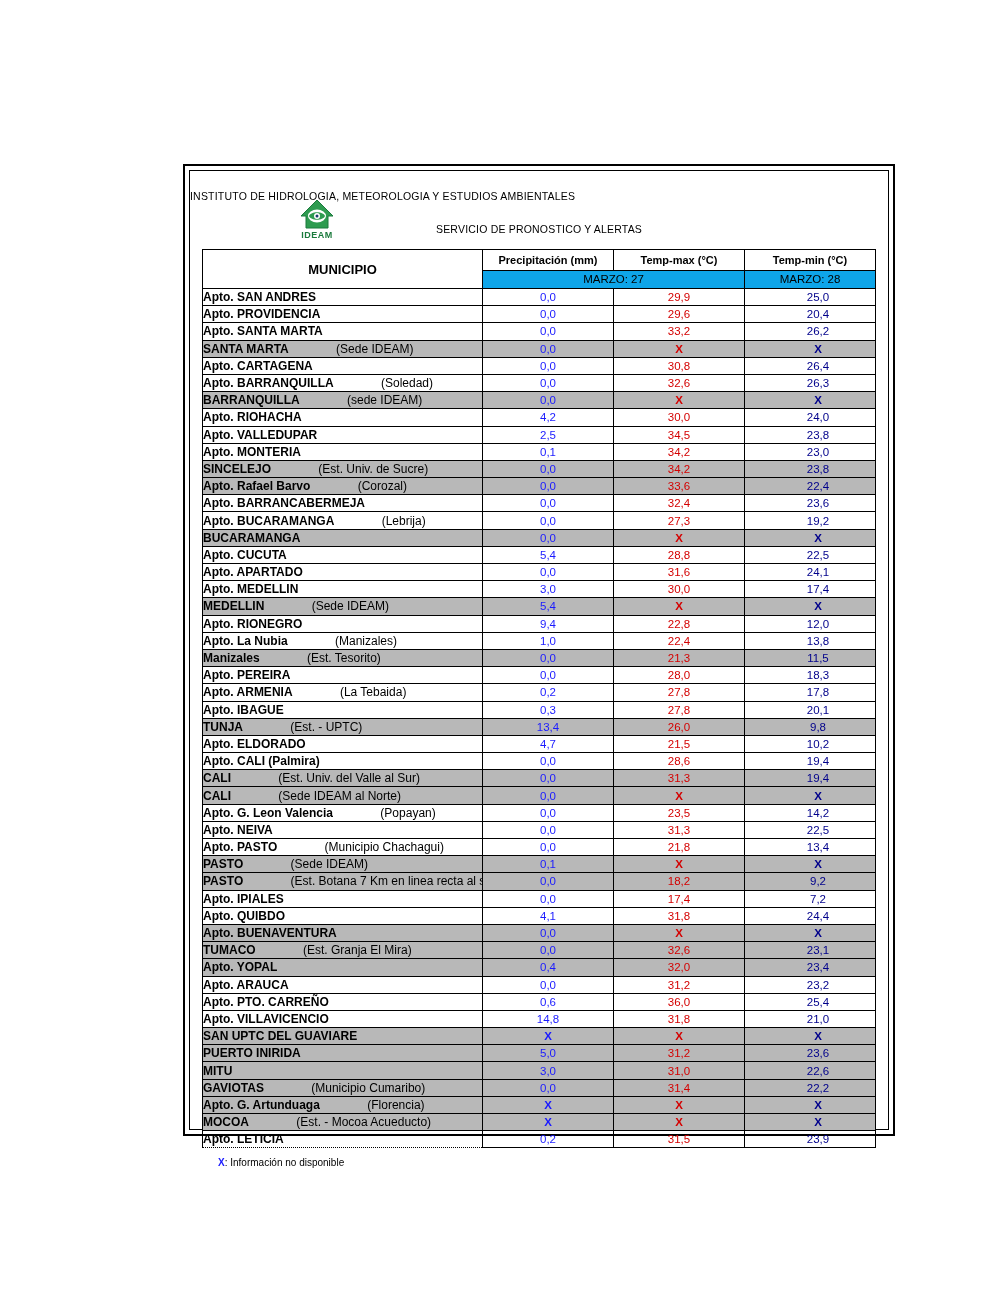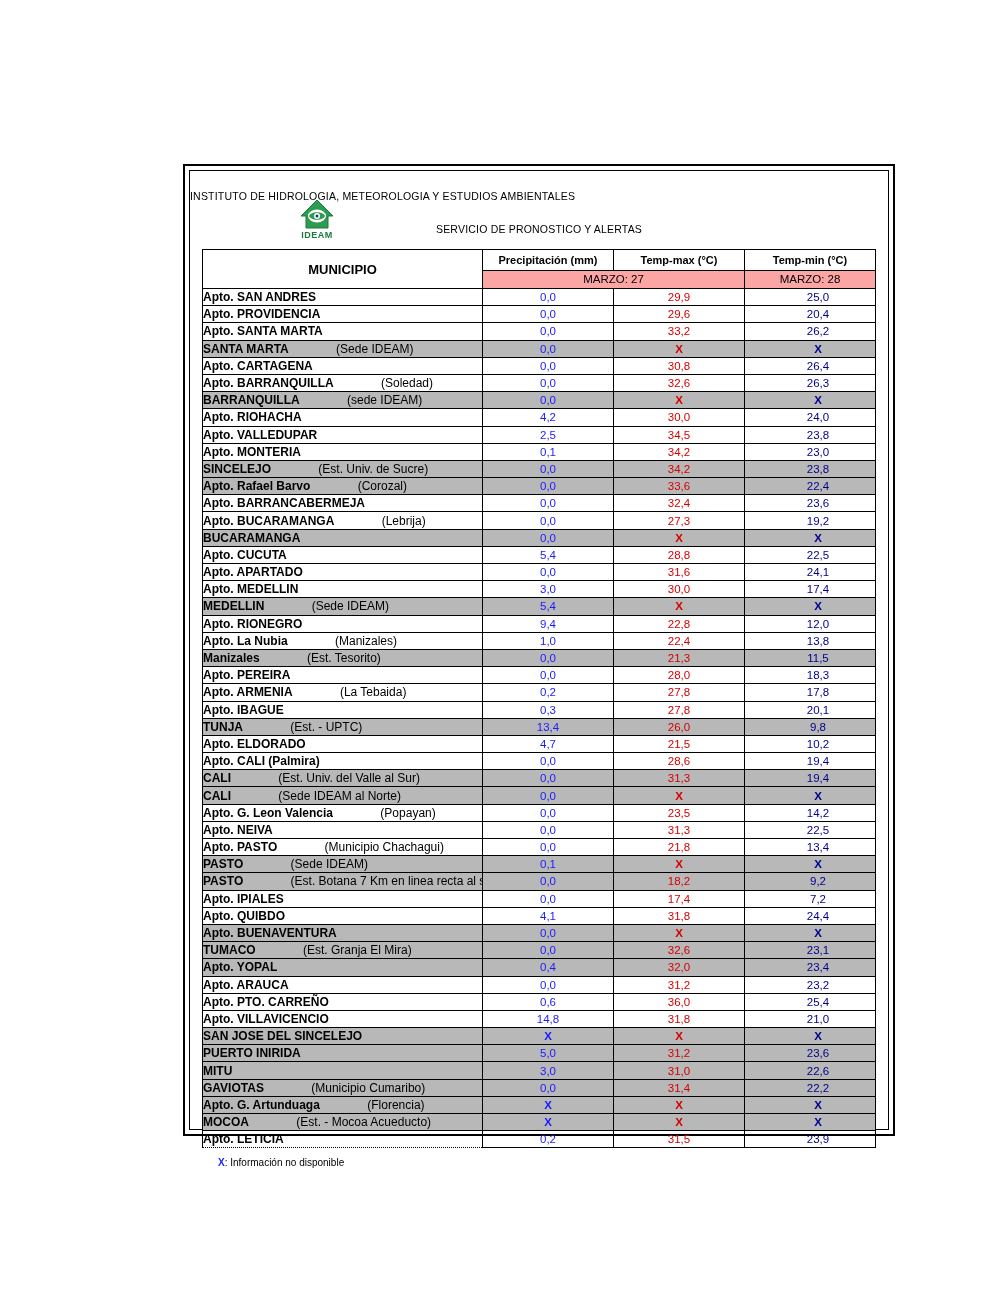--- a/index.html
+++ b/index.html
@@ -102,21 +102,21 @@
     font-size: 11px;
     font-weight: bold;
     color: #000;
     padding: 2px 0 2px 0;
   }
   .date-cell {
     height: 16px;
     text-align: center;
     font-size: 11.5px;
     color: #000;
-    background: #fca5a5;
+    background: #0ea5e9;
   }
 
   tr.row td {
     height: 16.2px;
   }
   .mun {
     font-size: 12px;
     font-weight: bold;
     color: #000;
     padding-left: 5px;
@@ -442,21 +442,21 @@
             <td class="val tmax">36,0</td>
             <td class="val tmin">25,4</td>
           </tr>
           <tr class="row">
             <td class="mun"><span>Apto. VILLAVICENCIO</span></td>
             <td class="val precip">14,8</td>
             <td class="val tmax">31,8</td>
             <td class="val tmin">21,0</td>
           </tr>
           <tr class="row shaded">
-            <td class="mun"><span>SAN JOSE DEL SINCELEJO</span></td>
+            <td class="mun"><span>SAN UPTC DEL GUAVIARE</span></td>
             <td class="val precip x">X</td>
             <td class="val tmax x">X</td>
             <td class="val tmin x">X</td>
           </tr>
           <tr class="row shaded">
             <td class="mun"><span>PUERTO INIRIDA</span></td>
             <td class="val precip">5,0</td>
             <td class="val tmax">31,2</td>
             <td class="val tmin">23,6</td>
           </tr>

